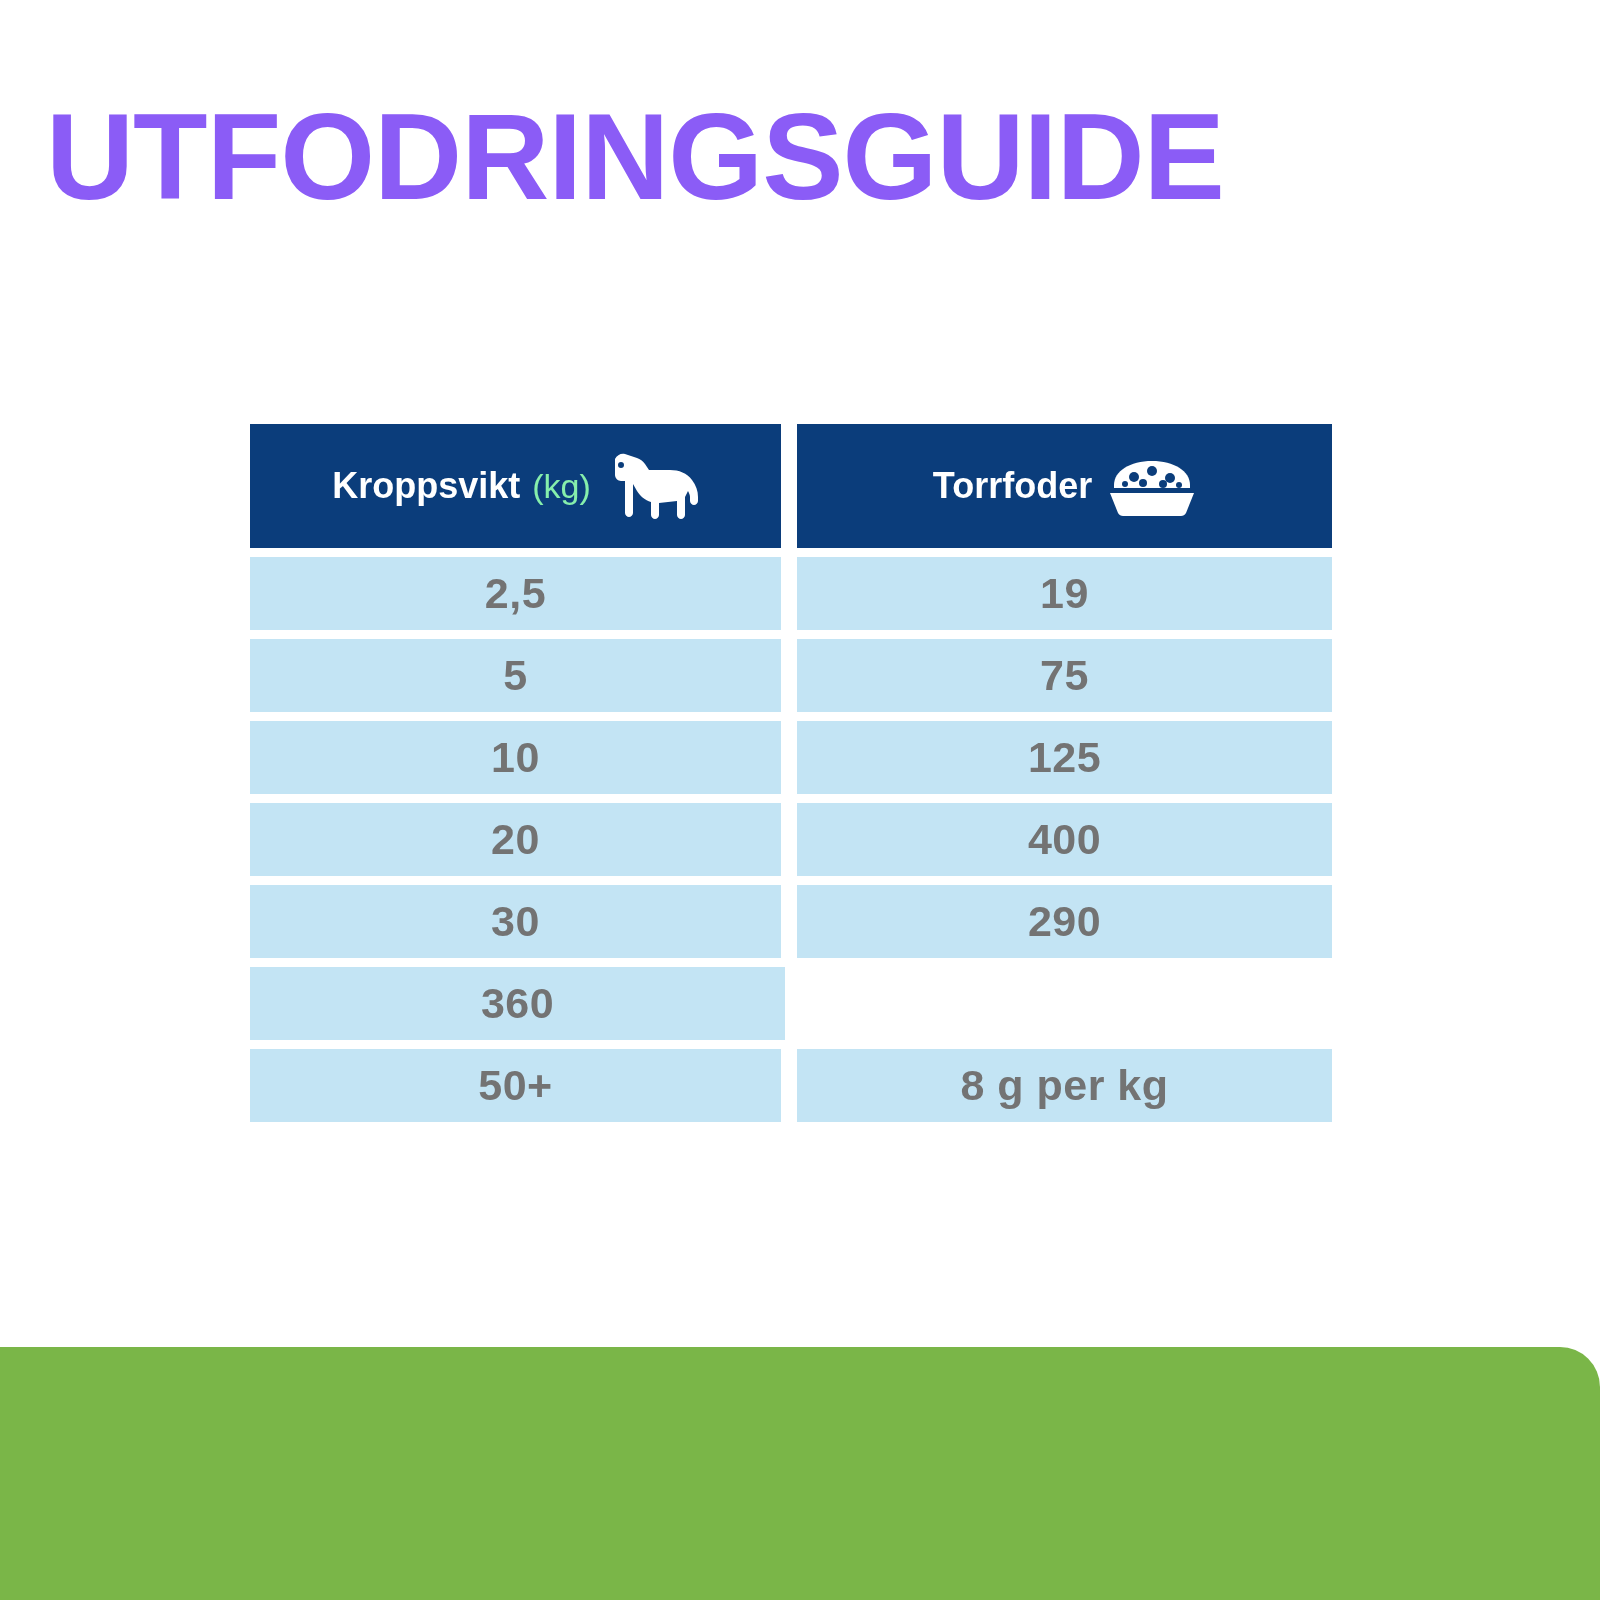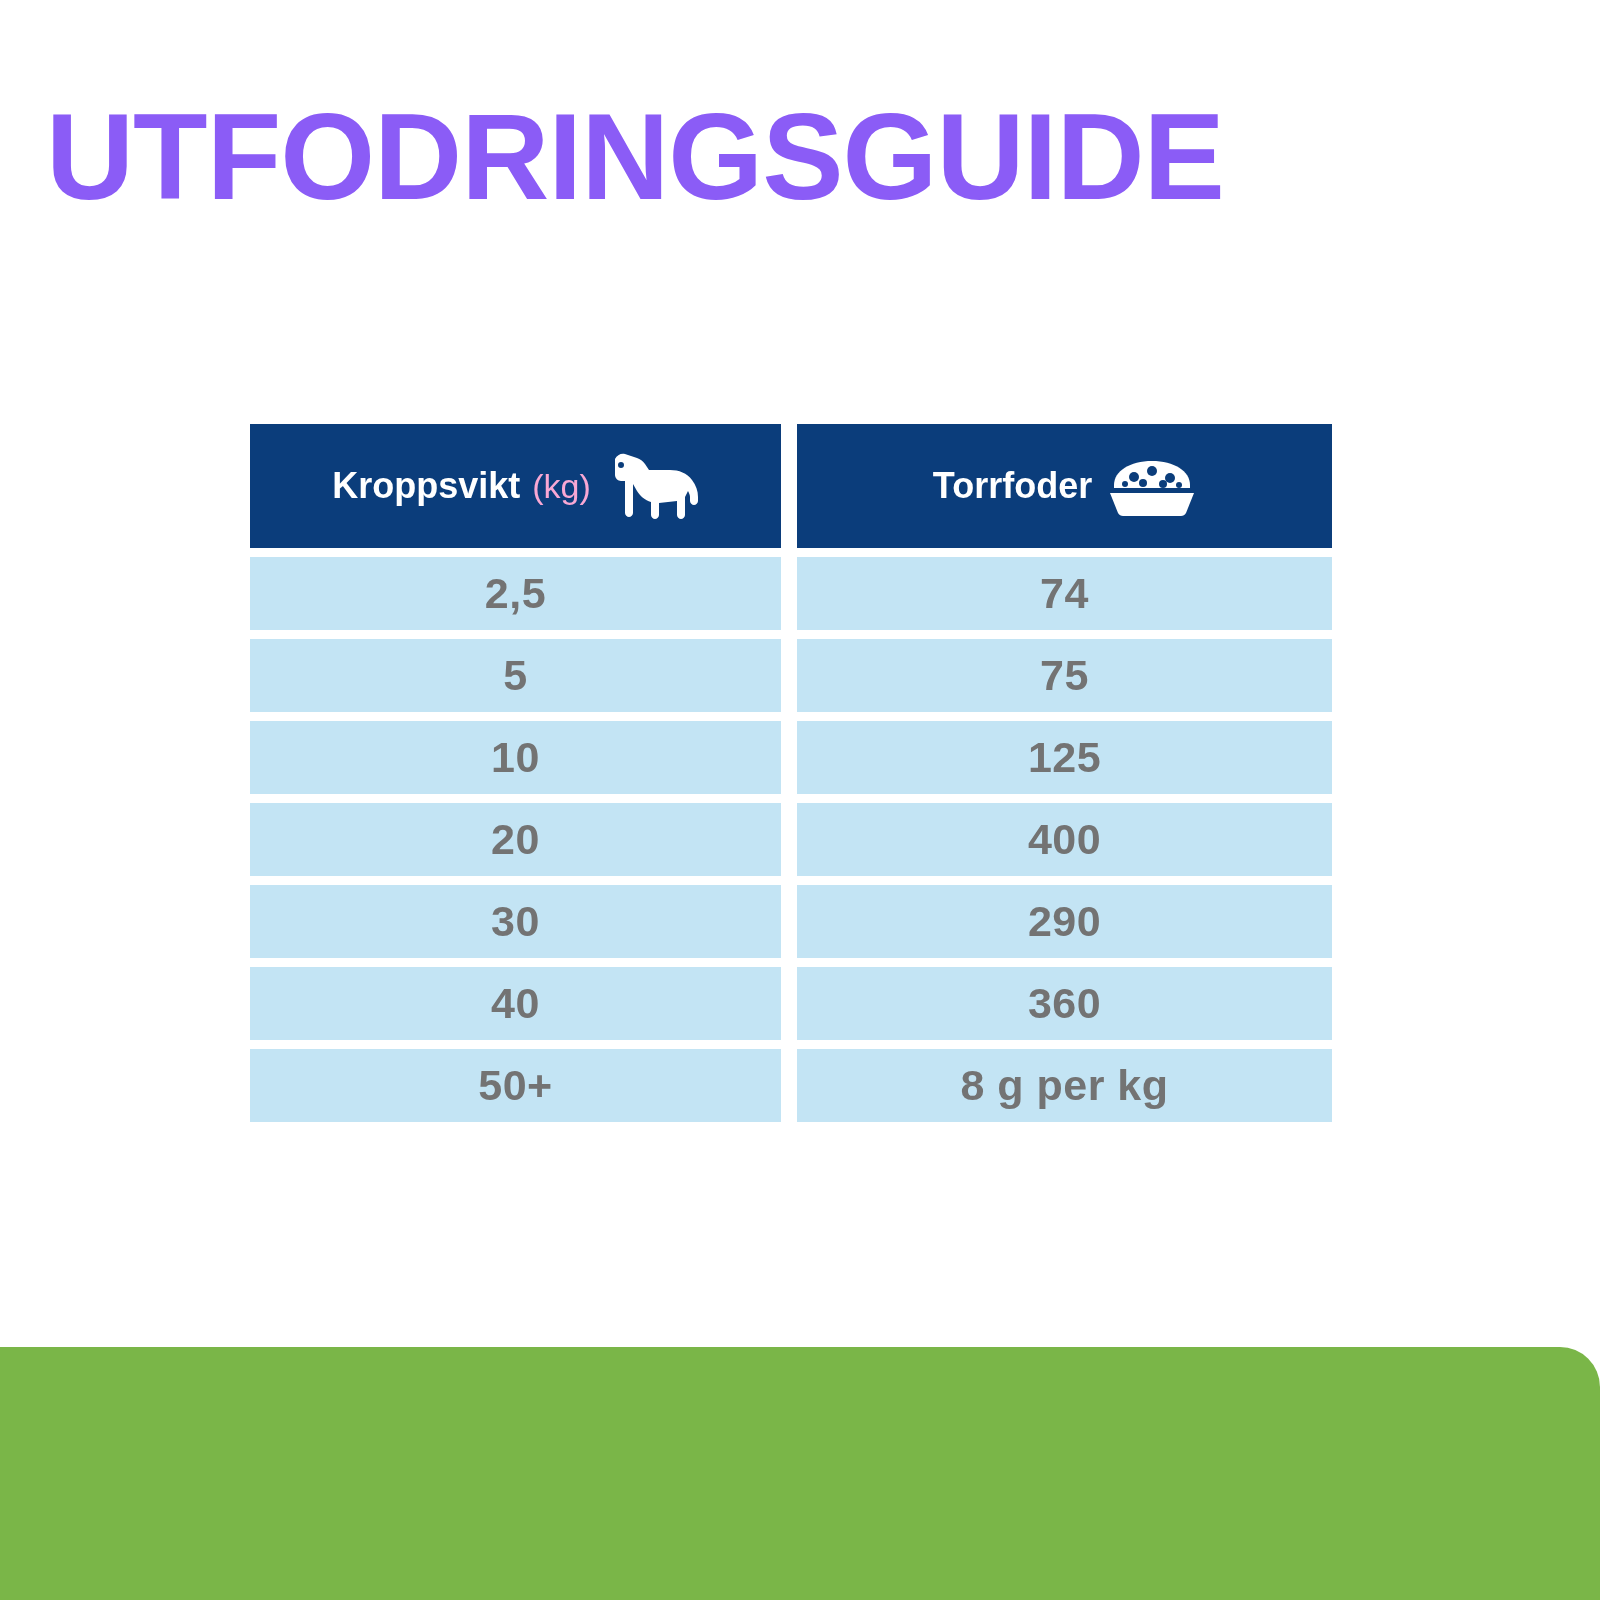--- a/index.html
+++ b/index.html
@@ -75,21 +75,21 @@
 
   .header-label {
     font-size: 36px;
     font-weight: 700;
     color: #ffffff;
     white-space: nowrap;
   }
   .header-unit {
     font-size: 34px;
     font-weight: 400;
-    color: #f9a8d4;
+    color: #86efac;
     margin-left: -4px;
   }
 
   .icon {
     display: inline-flex;
     align-items: center;
     justify-content: center;
   }
 
   .body-row .cell {
@@ -152,21 +152,21 @@
           </span>
         </div>
       </div>
     </div>
 
     <div class="table-row body-row">
       <div class="cell col-weight">
         <span class="cell-value">2,5</span>
       </div>
       <div class="cell col-food">
-        <span class="cell-value">74</span>
+        <span class="cell-value">19</span>
       </div>
     </div>
 
     <div class="table-row body-row">
       <div class="cell col-weight">
         <span class="cell-value">5</span>
       </div>
       <div class="cell col-food">
         <span class="cell-value">75</span>
       </div>
@@ -193,23 +193,20 @@
     <div class="table-row body-row">
       <div class="cell col-weight">
         <span class="cell-value">30</span>
       </div>
       <div class="cell col-food">
         <span class="cell-value">290</span>
       </div>
     </div>
 
     <div class="table-row body-row">
-      <div class="cell col-weight">
-        <span class="cell-value">40</span>
-      </div>
       <div class="cell col-food">
         <span class="cell-value">360</span>
       </div>
     </div>
 
     <div class="table-row body-row">
       <div class="cell col-weight">
         <span class="cell-value">50+</span>
       </div>
       <div class="cell col-food">

